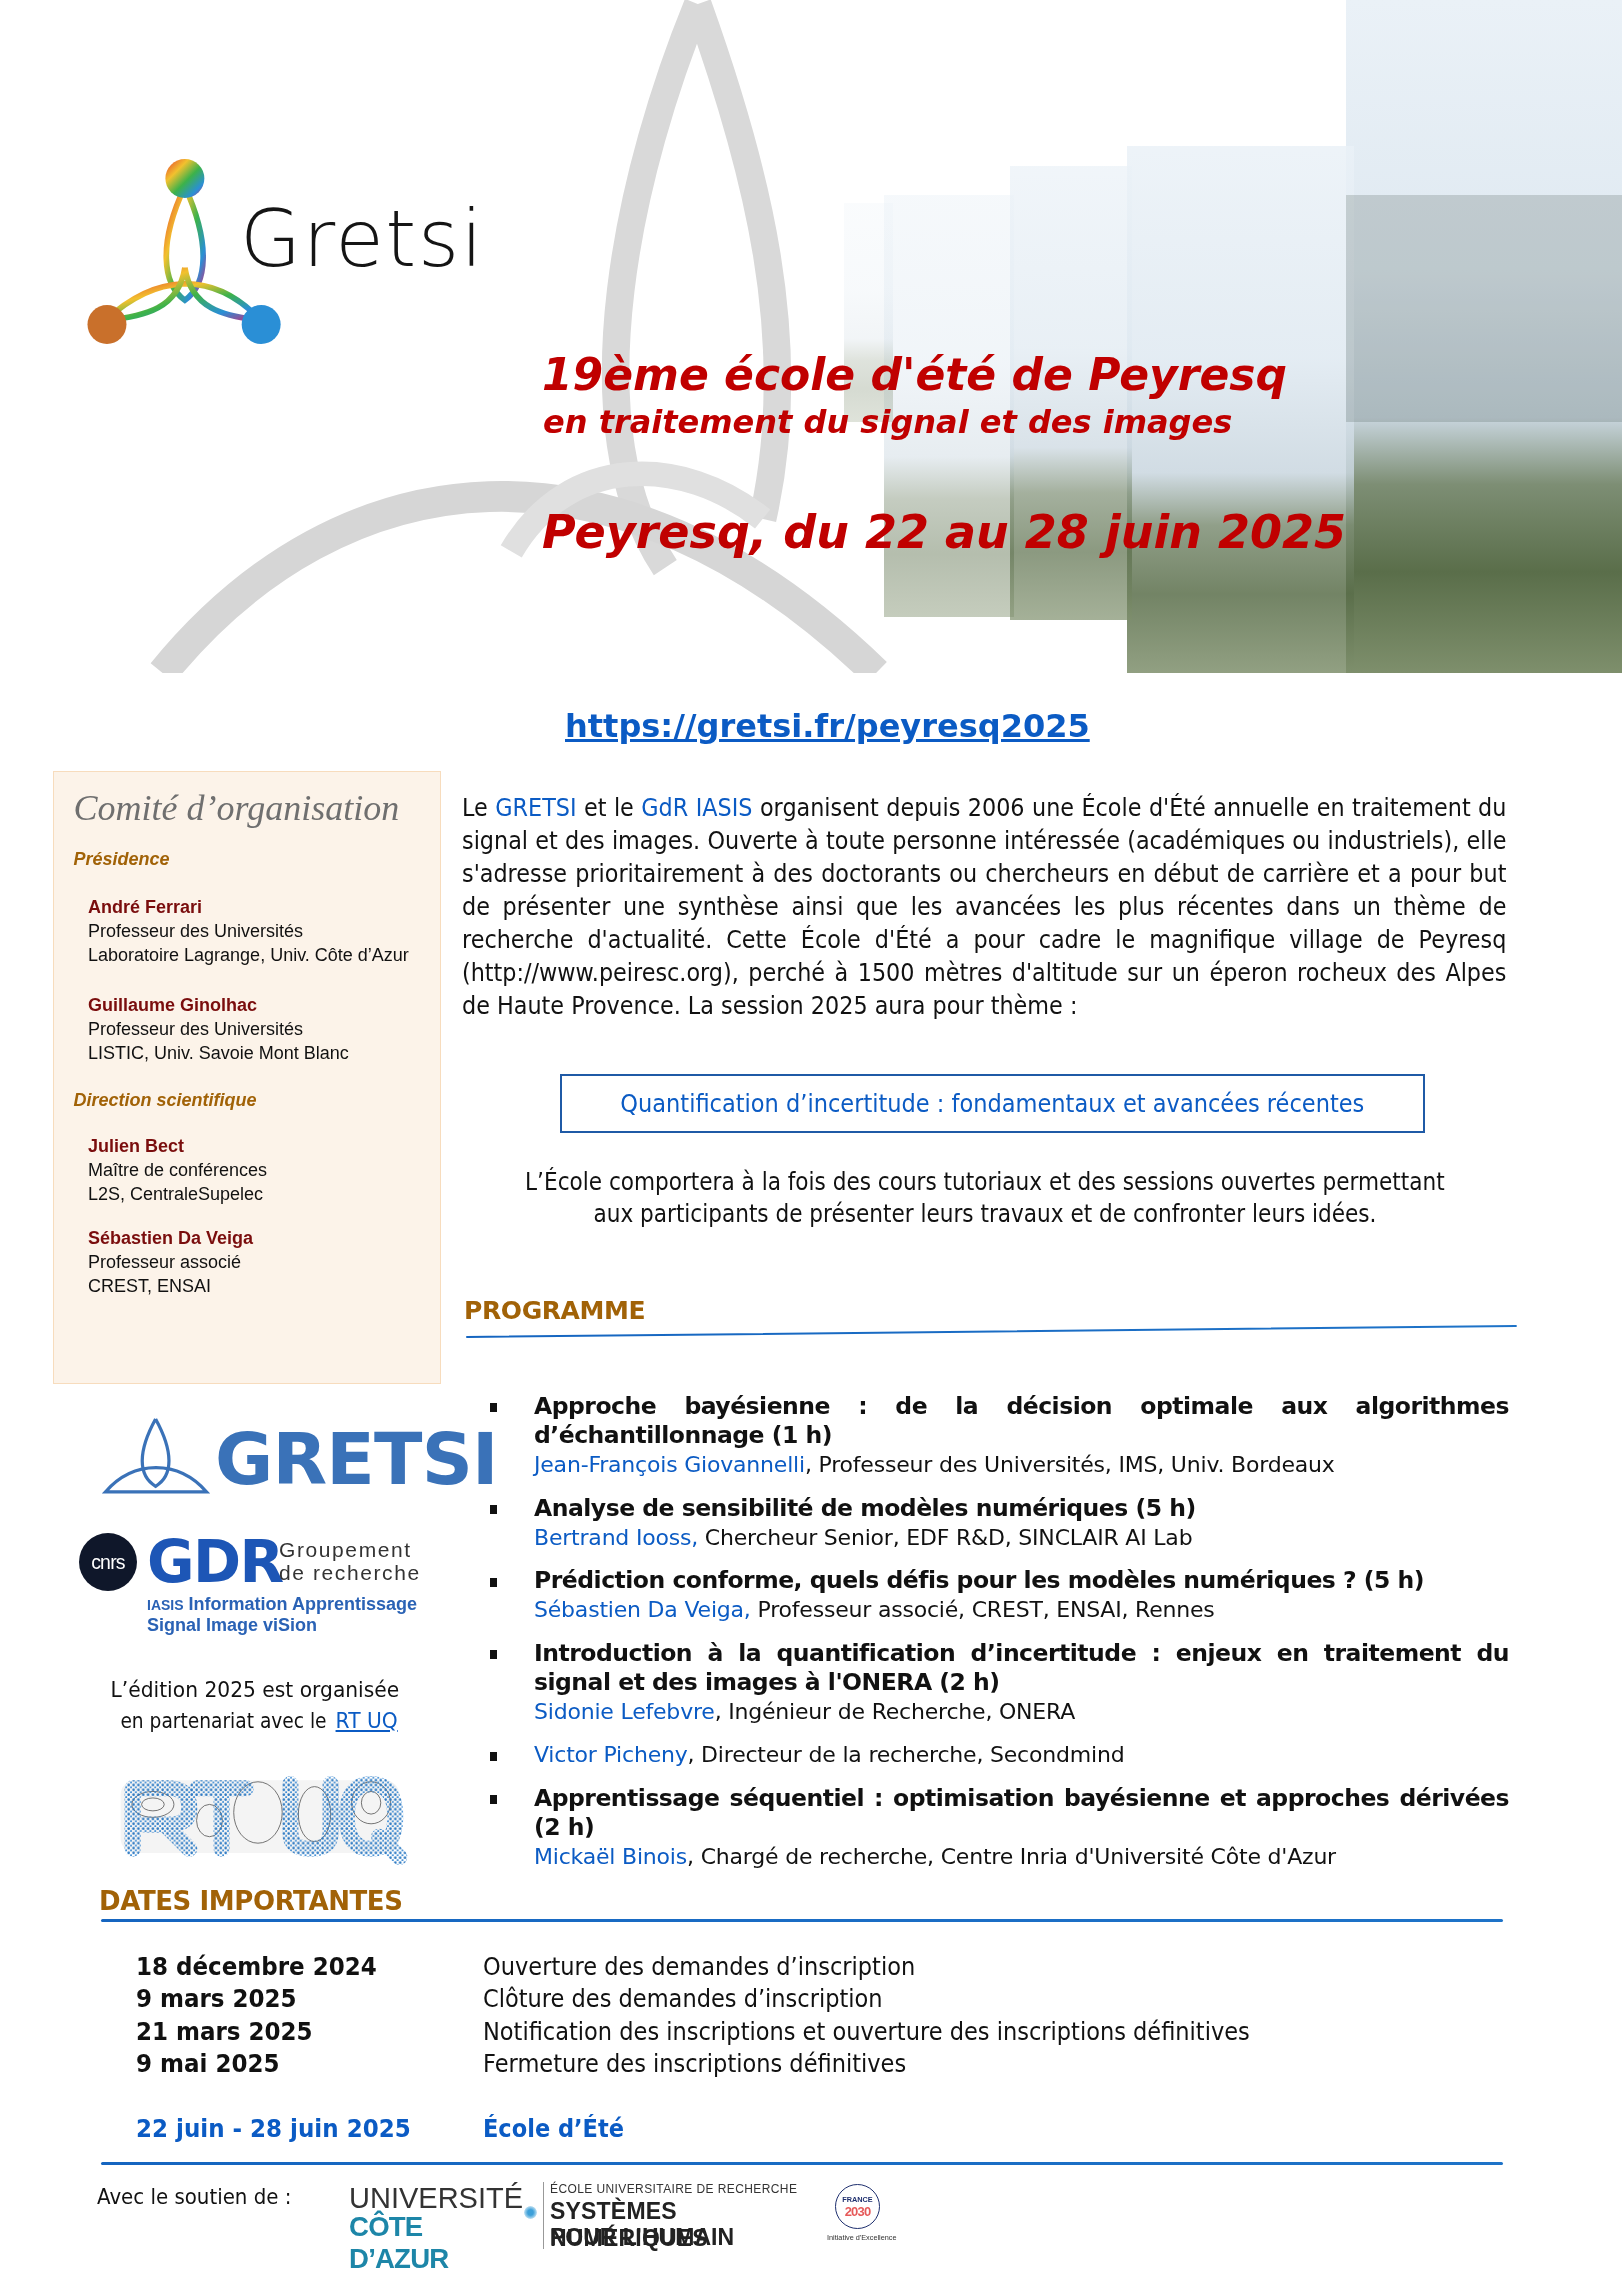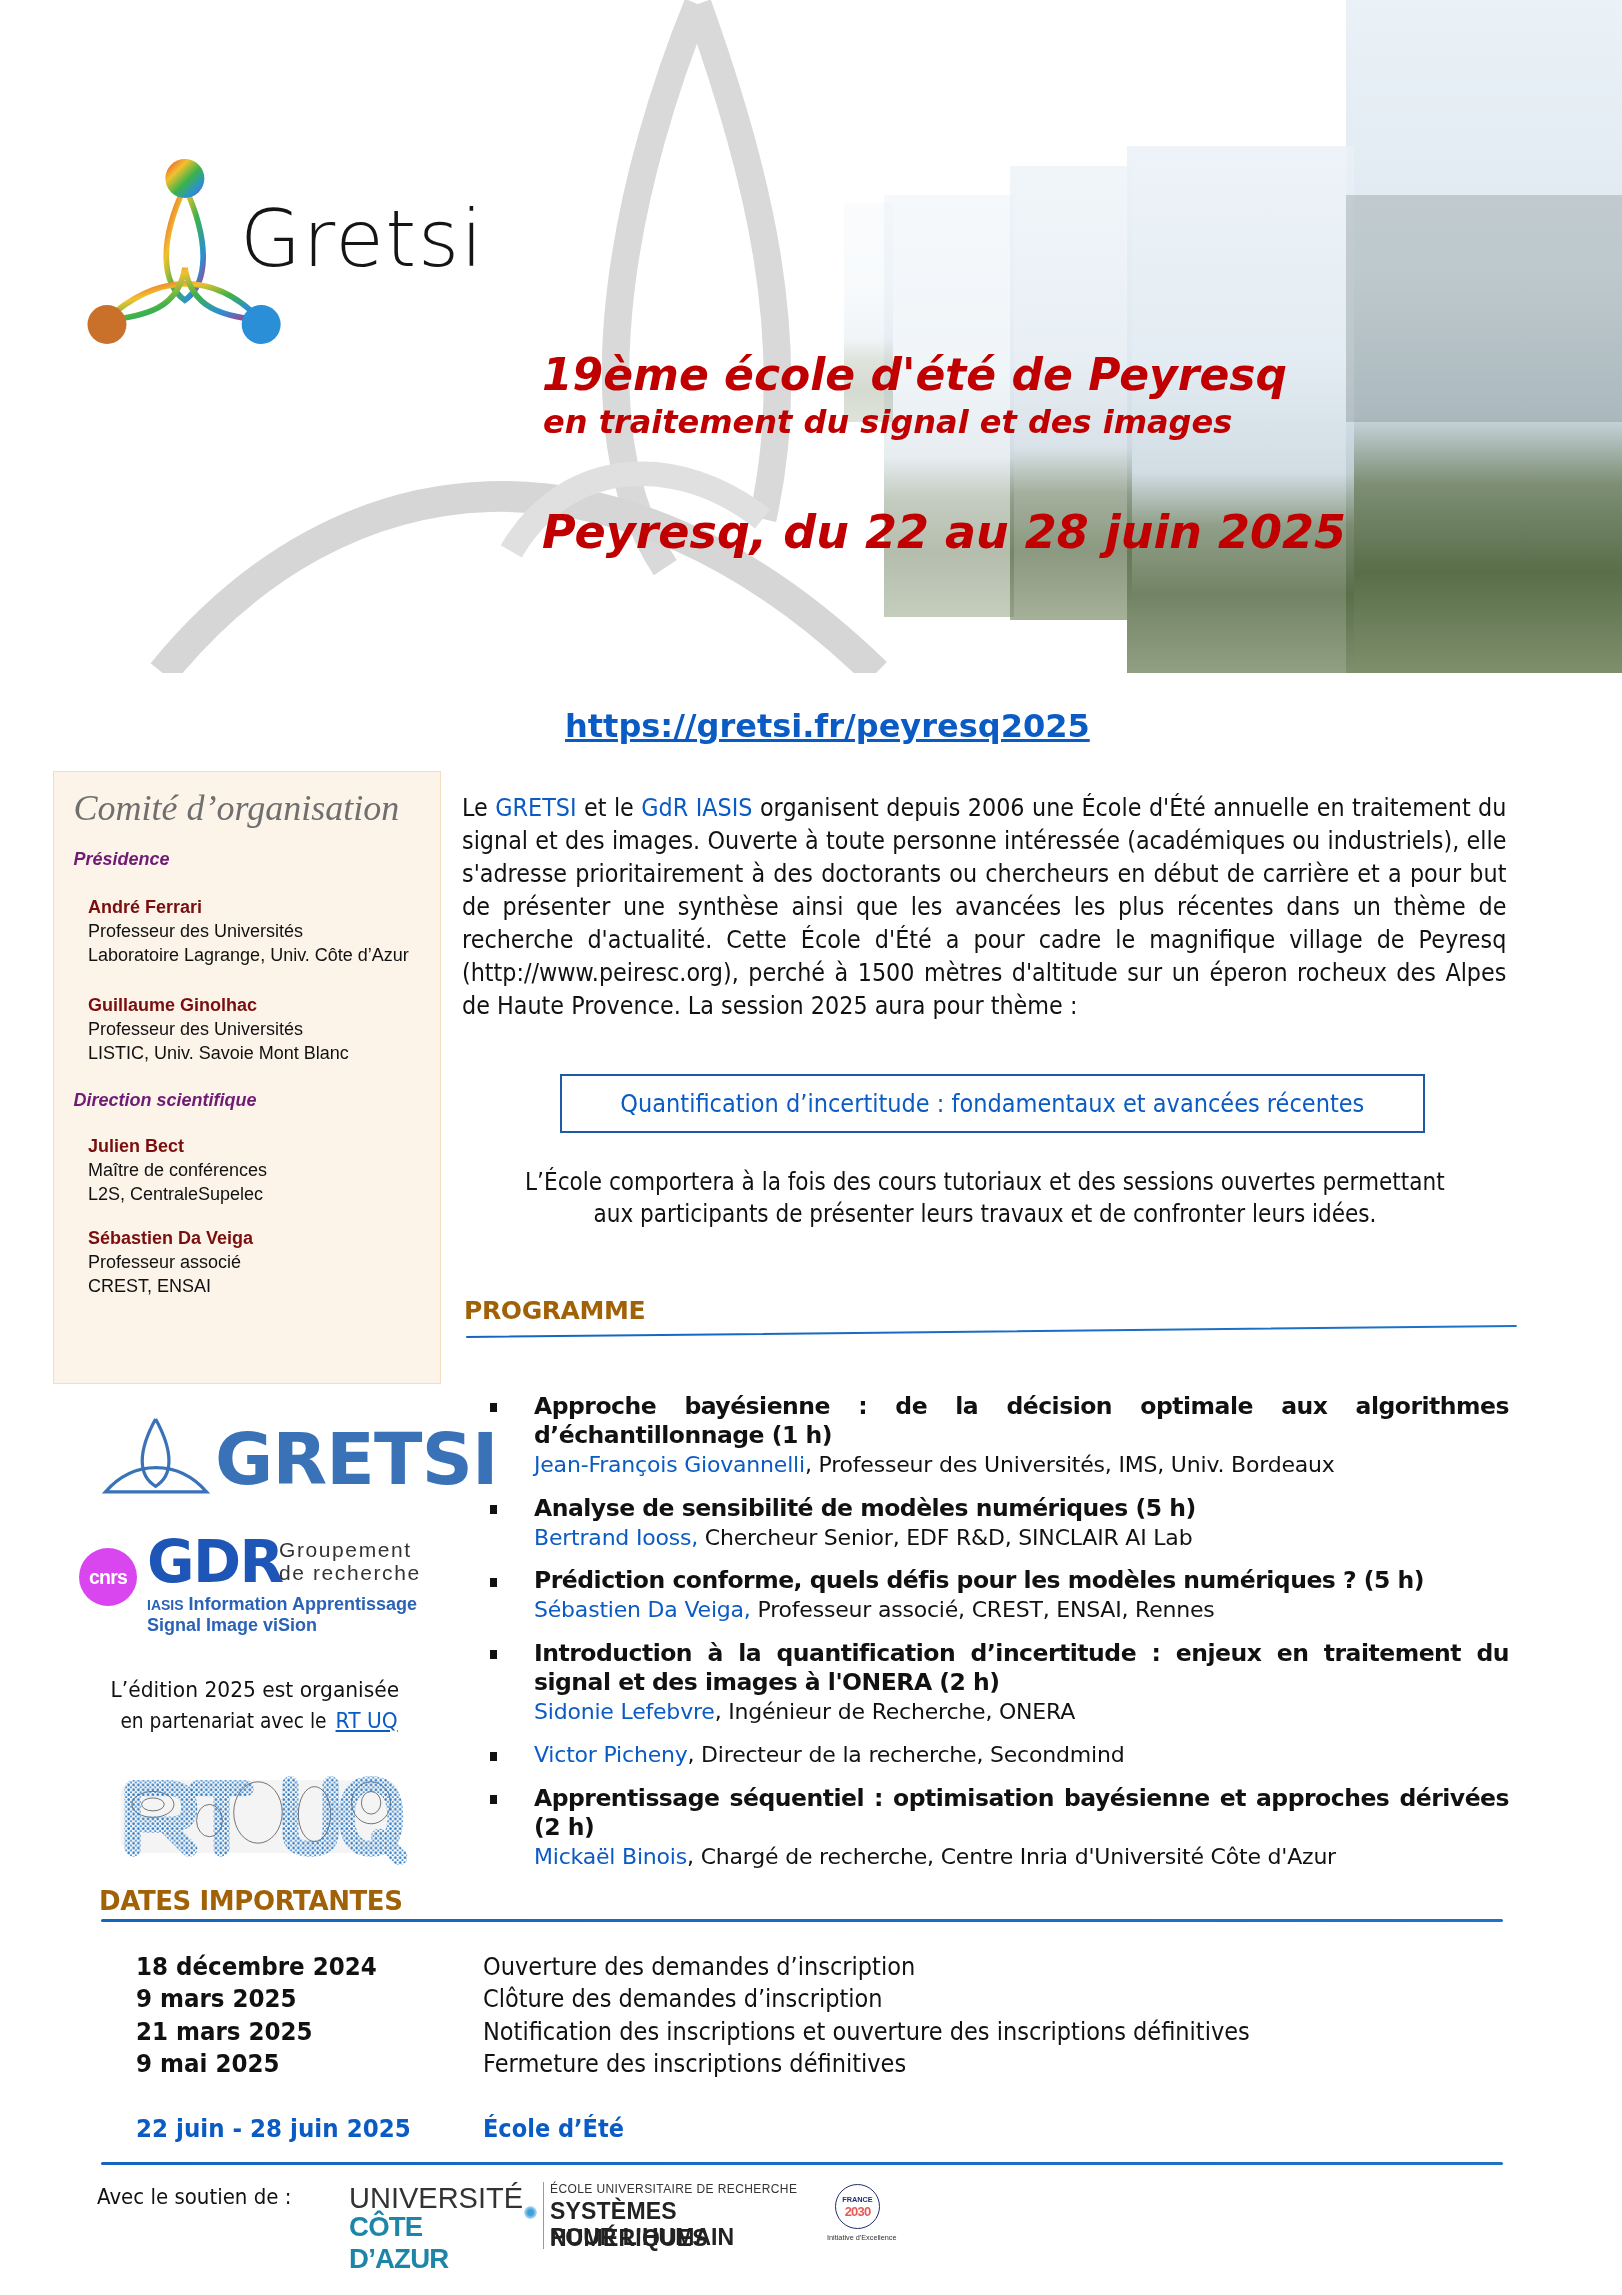--- a/index.html
+++ b/index.html
@@ -14,21 +14,21 @@
   .watermark svg { position:absolute; left:0; top:0; }
   .header-title { font-family:"DejaVu Sans", sans-serif; font-style:italic; font-weight:bold; color:#c00000; position:absolute; white-space:nowrap; }
   #gretsi-word { font-family:"DejaVu Sans", sans-serif; font-size:79px; color:#151515; position:absolute; left:240px; top:193px; letter-spacing:1.6px; font-weight:300; }
 
   
   #event-url { left:565px; top:707px; font-family:"DejaVu Sans", sans-serif; font-weight:bold; font-size:32px; color:#0b5bc4; text-decoration:underline; }
 
   
   #committee { left:53px; top:771px; width:388px; height:613px; background:#fcf3e9; border:1.6px solid #f7dcbd; box-sizing:border-box; }
   #committee-title { position:absolute; left:19.5px; top:14.6px; font-family:"Liberation Serif", serif; font-style:italic; font-size:36px; color:#6f6f6f; }
-  .c-section { position:absolute; left:19.5px; font-style:italic; font-weight:bold; font-size:18px; color:#701a75; }
+  .c-section { position:absolute; left:19.5px; font-style:italic; font-weight:bold; font-size:18px; color:#a16207; }
   .c-person { position:absolute; left:34px; font-size:18px; line-height:24px; color:#111; }
   .c-person .name { font-weight:bold; color:#7a0d0d; }
 
   
   #intro { left:462px; top:792px; width:1045px; font-family:"DejaVu Sans", sans-serif; font-size:24px; line-height:33px; text-align:justify; color:#111; transform:scaleX(0.93); transform-origin:left top; width:1123px; }
   .blue { color:#0b5bc4; }
   #theme-box { left:560px; top:1074px; width:865px; height:59px; border:2.4px solid #1f5aa6; box-sizing:border-box; display:flex; align-items:center; justify-content:center; }
   #theme-text { font-family:"DejaVu Sans", sans-serif; font-size:25px; color:#0b5bc4; transform:scaleX(0.9); white-space:nowrap; }
   #format-text { left:462px; top:1166px; width:1046px; text-align:center; font-family:"DejaVu Sans", sans-serif; font-size:24px; line-height:32px; color:#111; }
   #format-text span { display:inline-block; transform:scaleX(0.9); white-space:nowrap; }
@@ -42,21 +42,21 @@
   .prog-item { position:relative; padding-left:47px; margin-bottom:14.6px; font-family:"DejaVu Sans", sans-serif; }
   .prog-bullet { position:absolute; left:3.2px; top:11.4px; width:6.5px; height:9px; background:#111; }
   .prog-title { font-weight:bold; font-size:23.5px; line-height:29px; color:#111; text-align:justify; display:block; letter-spacing:-0.5px; }
   .prog-speaker { font-size:22px; line-height:29px; color:#111; display:block; letter-spacing:-0.2px; }
   .prog-speaker .who { color:#0b5bc4; }
 
   
   #gretsi-logo2 { left:101px; top:1415px; width:300px; height:81px; }
   #gretsi-logo2-text { position:absolute; left:114px; top:3.2px; font-family:"DejaVu Sans", sans-serif; font-weight:bold; font-size:71px; color:#3a72b8; letter-spacing:-0.8px; }
   #gdr-logo { left:79px; top:1525px; width:365px; height:105px; }
-  #cnrs-badge { position:absolute; left:0; top:23px; width:58px; height:58px; border-radius:50%; background:#d946ef; color:#fff; font-size:19.5px; font-weight:bold; display:flex; align-items:center; justify-content:center; letter-spacing:-0.8px; }
+  #cnrs-badge { position:absolute; left:0; top:8px; width:58px; height:58px; border-radius:50%; background:#0f172a; color:#fff; font-size:19.5px; font-weight:normal; display:flex; align-items:center; justify-content:center; letter-spacing:-0.8px; }
   #gdr-mark { position:absolute; left:68px; top:4.9px; font-family:"DejaVu Sans", sans-serif; font-weight:bold; font-size:58px; color:#1d56b6; letter-spacing:-1.6px; line-height:65px; }
   #gdr-sub { position:absolute; left:200px; top:13px; font-size:21px; line-height:23px; color:#333; letter-spacing:1.6px; }
   #gdr-iasis { position:absolute; left:68px; top:70px; font-size:18px; line-height:19.5px; color:#2a62b5; font-weight:bold; }
   #gdr-iasis b { font-size:14px; }
   #partner-text { left:97px; top:1674px; width:316px; text-align:center; font-family:"DejaVu Sans", sans-serif; font-size:22px; line-height:31px; color:#111; }
   #partner-text span { display:inline-block; transform:scaleX(0.92); }
   #partner-link { color:#0b5bc4; text-decoration:underline; }
   #rtuq-logo { left:112px; top:1764px; width:300px; height:101px; }
 
   

